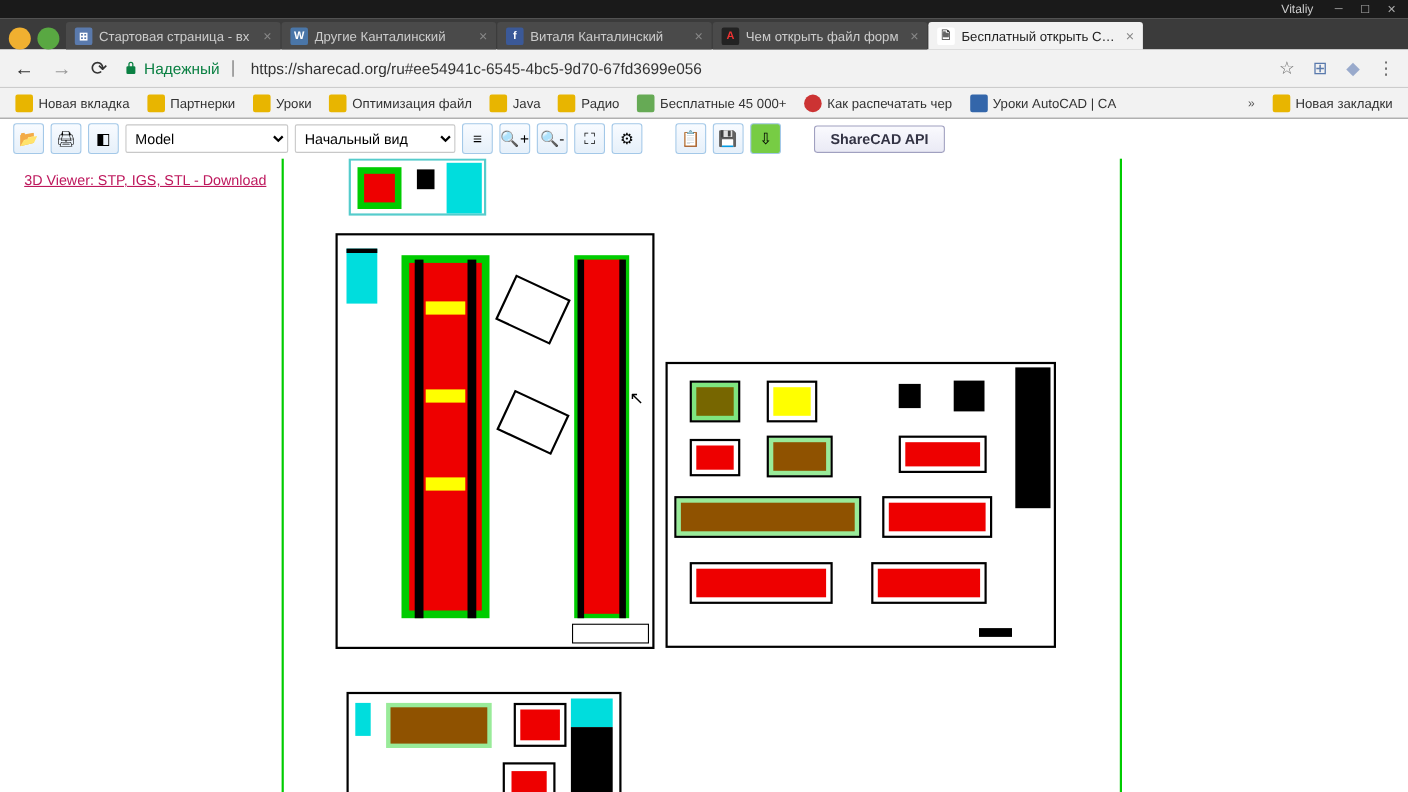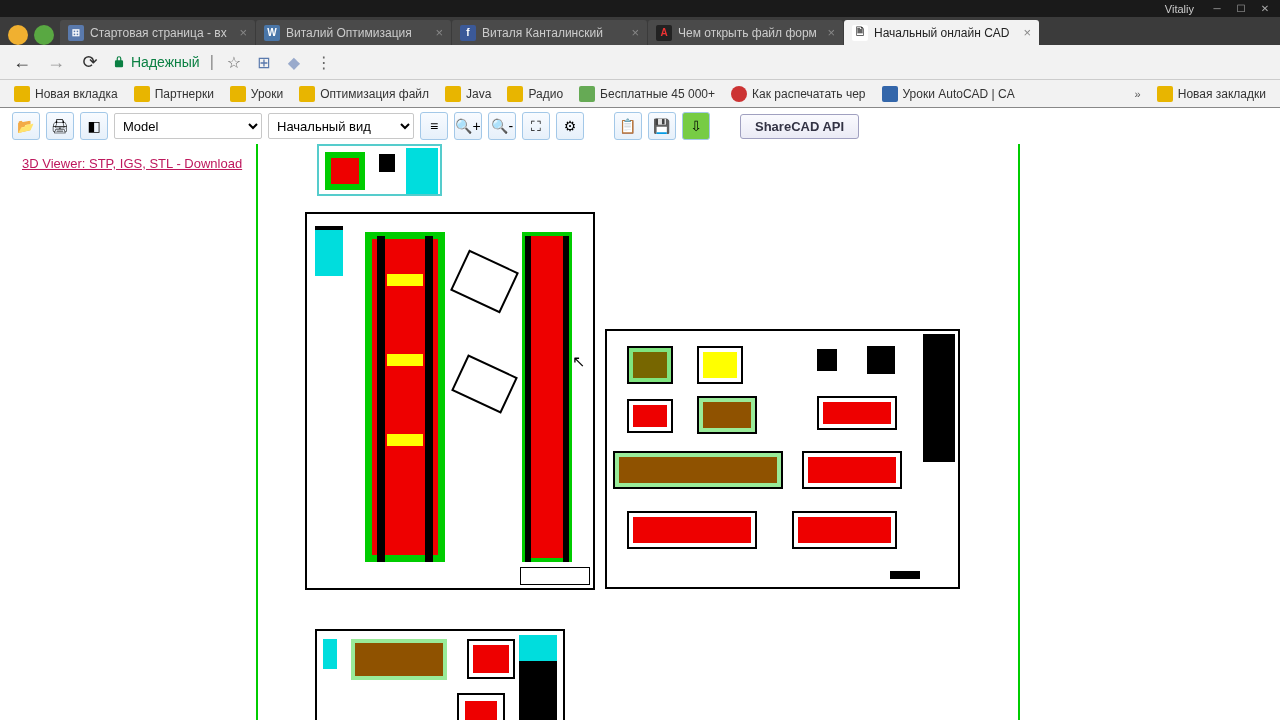--- a/index.html
+++ b/index.html
@@ -82,51 +82,52 @@
     <div class="favicon-circle" style="background:#f0b030"></div>
     <div class="favicon-circle" style="background:#59a842"></div>
   </div>
   <div class="tab">
     <div class="tab-icon" style="background:#5a7aad;color:#fff">⊞</div>
     <span class="tab-label">Стартовая страница - вх</span>
     <span class="tab-close">×</span>
   </div>
   <div class="tab">
     <div class="tab-icon" style="background:#4a76a8;color:#fff">W</div>
-    <span class="tab-label">Виталий Оптимизация</span>
+    <span class="tab-label">Другие Канталинский</span>
     <span class="tab-close">×</span>
   </div>
   <div class="tab">
     <div class="tab-icon" style="background:#3b5998;color:#fff">f</div>
     <span class="tab-label">Виталя Канталинский</span>
     <span class="tab-close">×</span>
   </div>
   <div class="tab">
     <div class="tab-icon" style="background:#222;color:#e33">A</div>
     <span class="tab-label">Чем открыть файл форм</span>
     <span class="tab-close">×</span>
   </div>
   <div class="tab active">
     <div class="tab-icon" style="background:#fff;color:#333">🗎</div>
-    <span class="tab-label">Начальный онлайн CAD</span>
+    <span class="tab-label">Бесплатный открыть CAD</span>
     <span class="tab-close">×</span>
   </div>
 </div>
 
 <div class="addressbar">
   <div class="nav-btn">←</div>
   <div class="nav-btn disabled">→</div>
   <div class="nav-btn">⟳</div>
   <div class="secure-text">
     <svg class="lock-icon" viewBox="0 0 24 24">
         <path fill="#0b8043" d="M12 2a4 4 0 0 0-4 4v3H7a2 2 0 0 0-2 2v8a2 2 0 0 0 2 2h10a2 2 0 0 0 2-2v-8a2 2 0 0 0-2-2h-1V6a4 4 0 0 0-4-4zm-2 4a2 2 0 1 1 4 0v3h-4V6z"></path>
       </svg>
     <span>Надежный</span>
   </div>
   <div style="color:#888">|</div>
+  <input class="url-input" value="https://sharecad.org/ru#ee54941c-6545-4bc5-9d70-67fd3699e056" style="">
   <div class="omni-icon">☆</div>
   <div class="omni-icon" style="color:#5a7aad">⊞</div>
   <div class="omni-icon" style="color:#9ac">◆</div>
   <div class="omni-icon">⋮</div>
 </div>
 
 <div class="bookmarksbar">
   <div class="bookmark">
       <div class="bm-icon"></div>
       <span>Новая вкладка</span>

